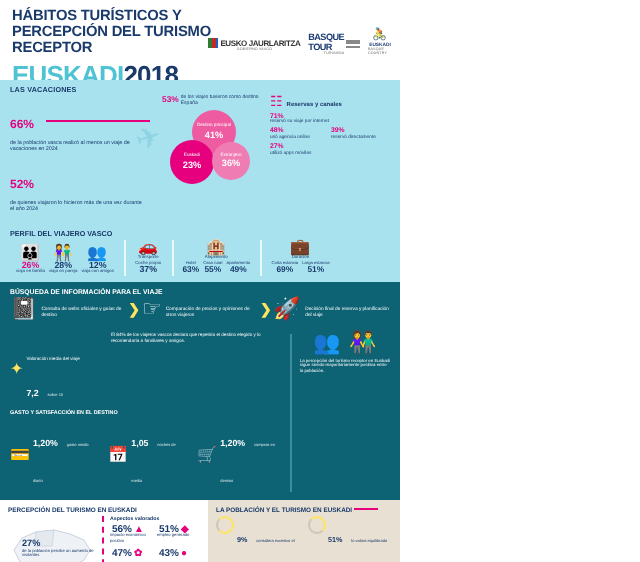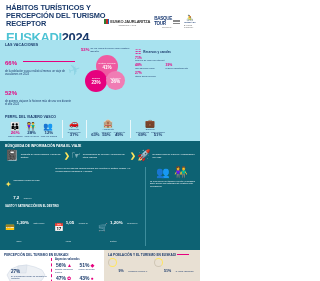--- a/index.html
+++ b/index.html
@@ -197,21 +197,21 @@
   .g-b .gv { color:#1a3a6b; font-size:3.6px; font-weight:bold; line-height:3.8px;}
   .g-b .gt { color:#1a3a6b; font-size:2px; line-height:2.3px;}
 </style>
 </head>
 <body>
 
 <div class="header">
   <div class="h-title">HÁBITOS TURÍSTICOS Y PERCEPCIÓN DEL TURISMO RECEPTOR</div>
   <div class="h-euskadi">
     <span class="h-eus">EUSKADI</span>
-    <span class="h-year">2024</span>
+    <span class="h-year">2018</span>
   </div>
   <div class="logos">
     <div class="logo">
       <div class="logo-main">
         <span class="sw">
           <i style="background:#2e7d32"></i>
             <i style="background:#c62828"></i>
             <i style="background:#1565c0"></i>
         </span>
         <span class="lg-txt">EUSKO JAURLARITZA</span>

